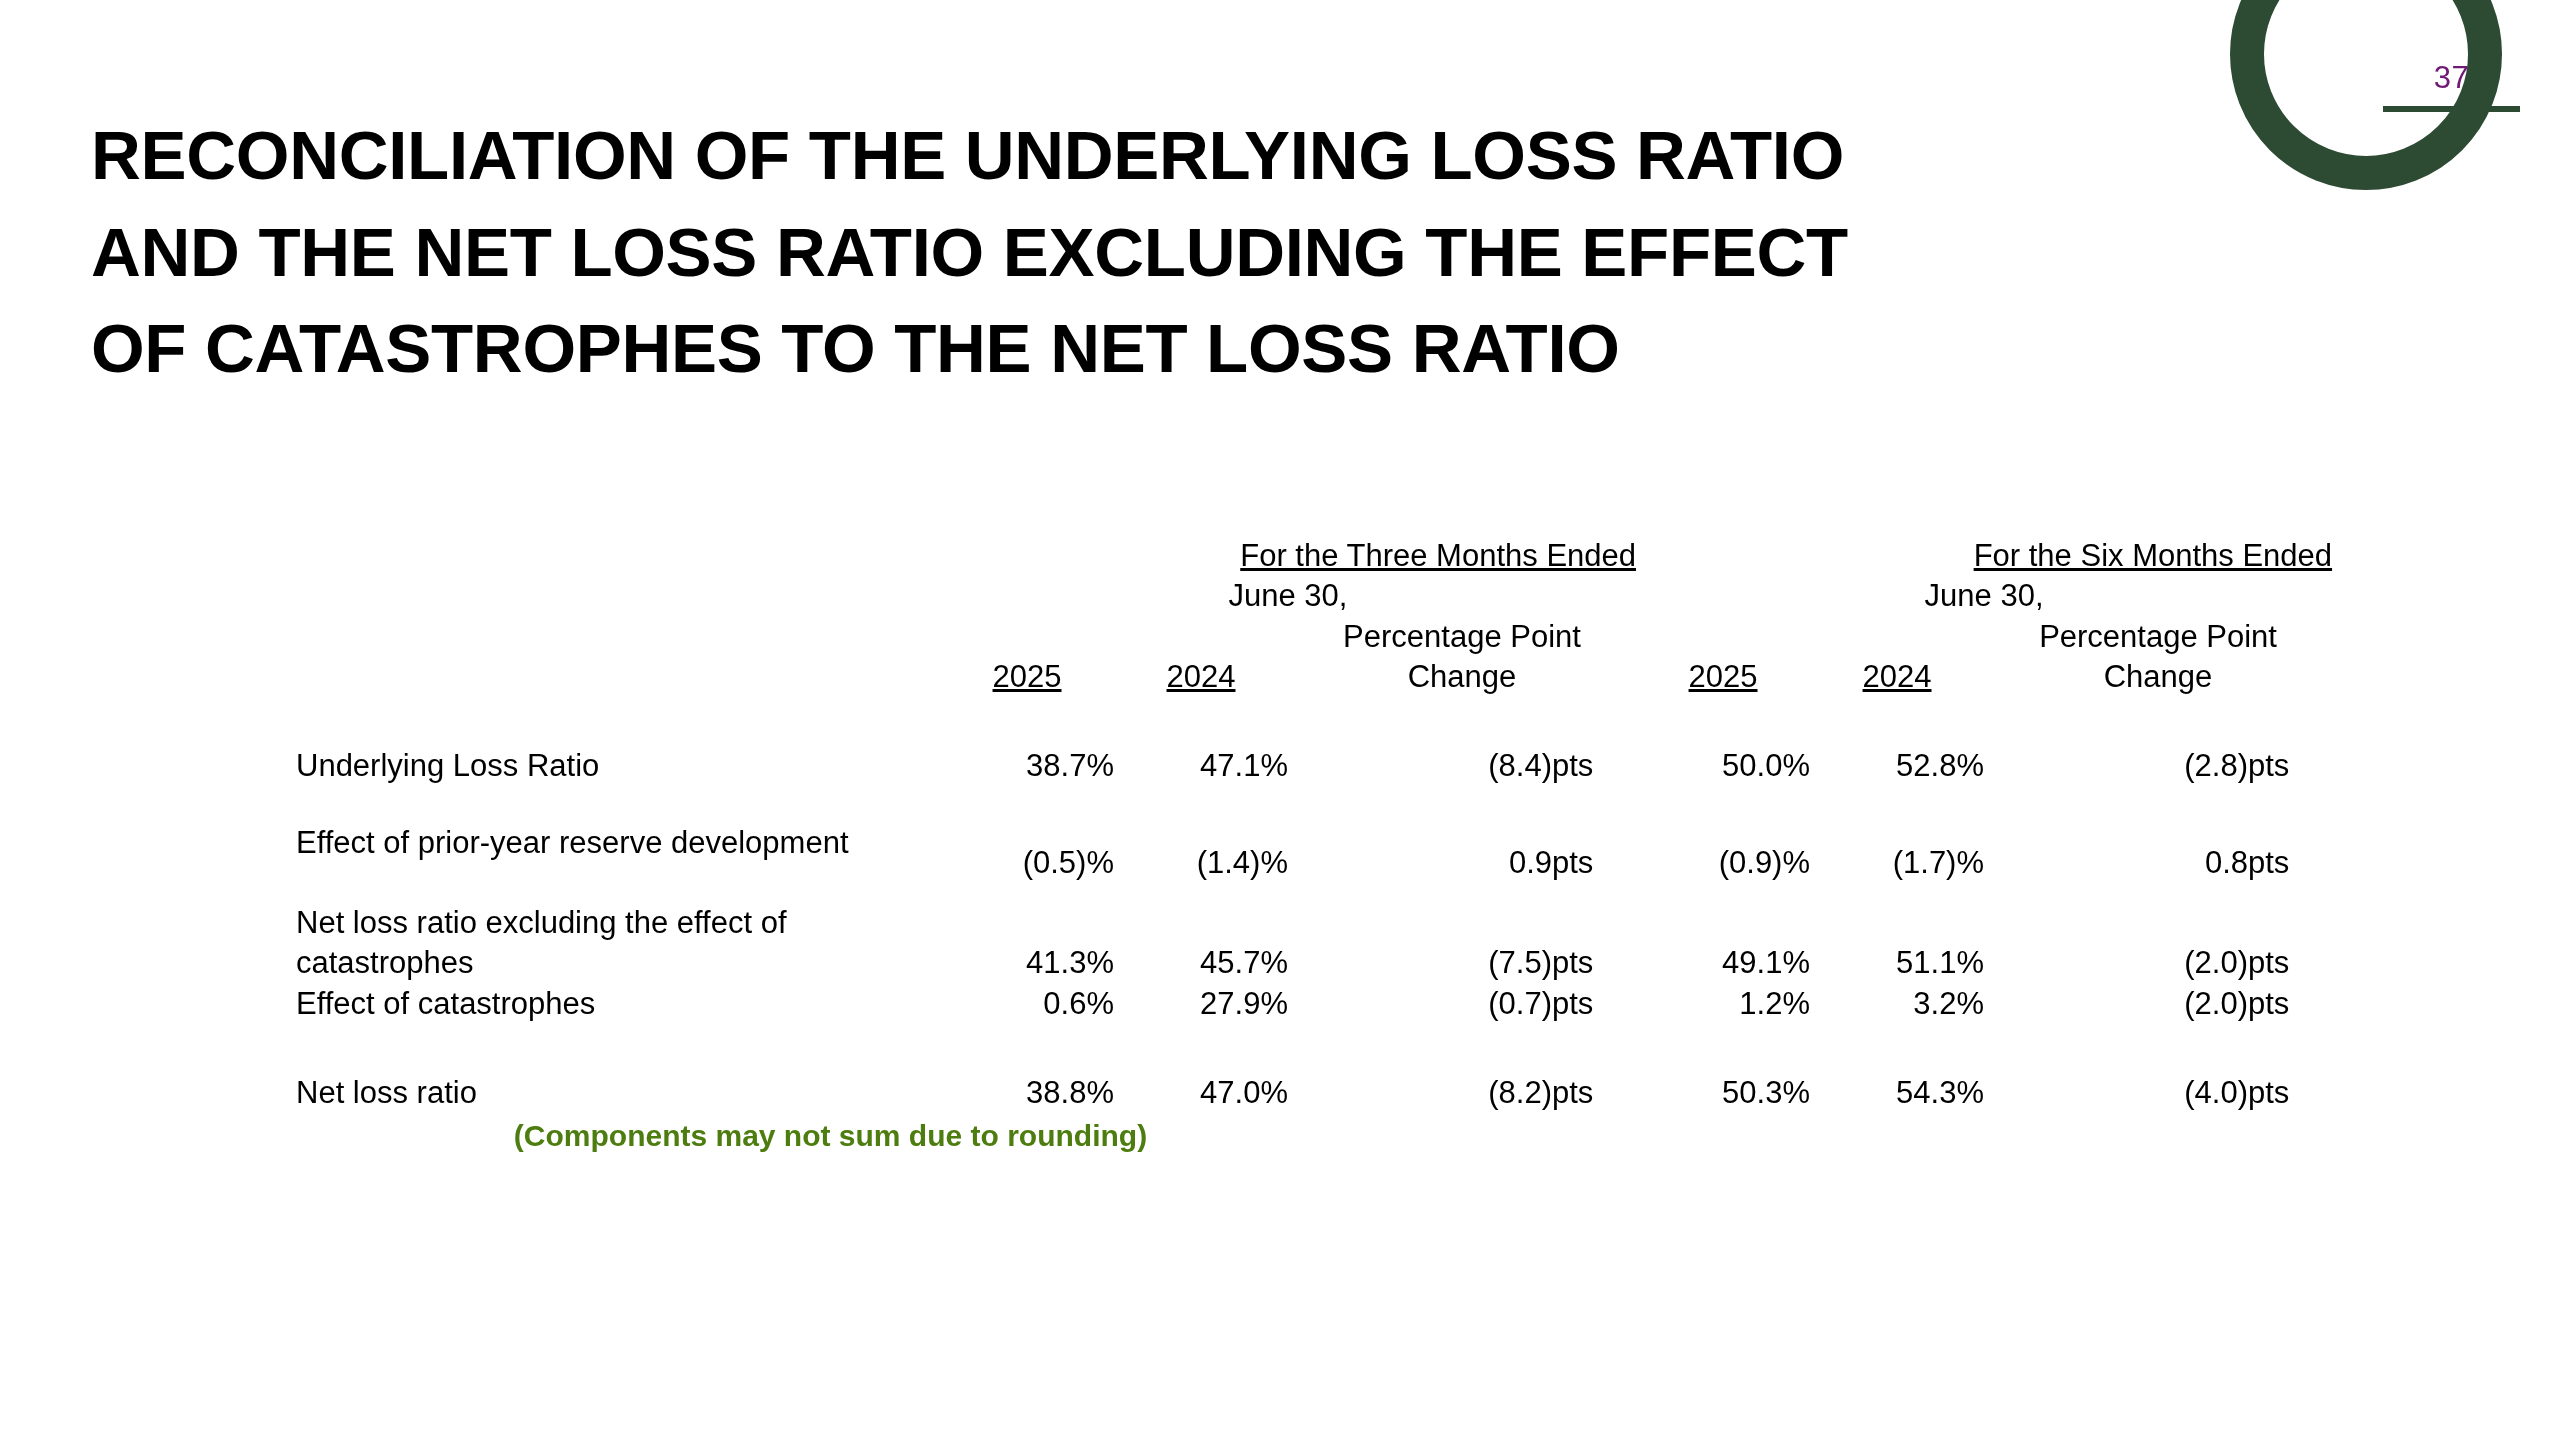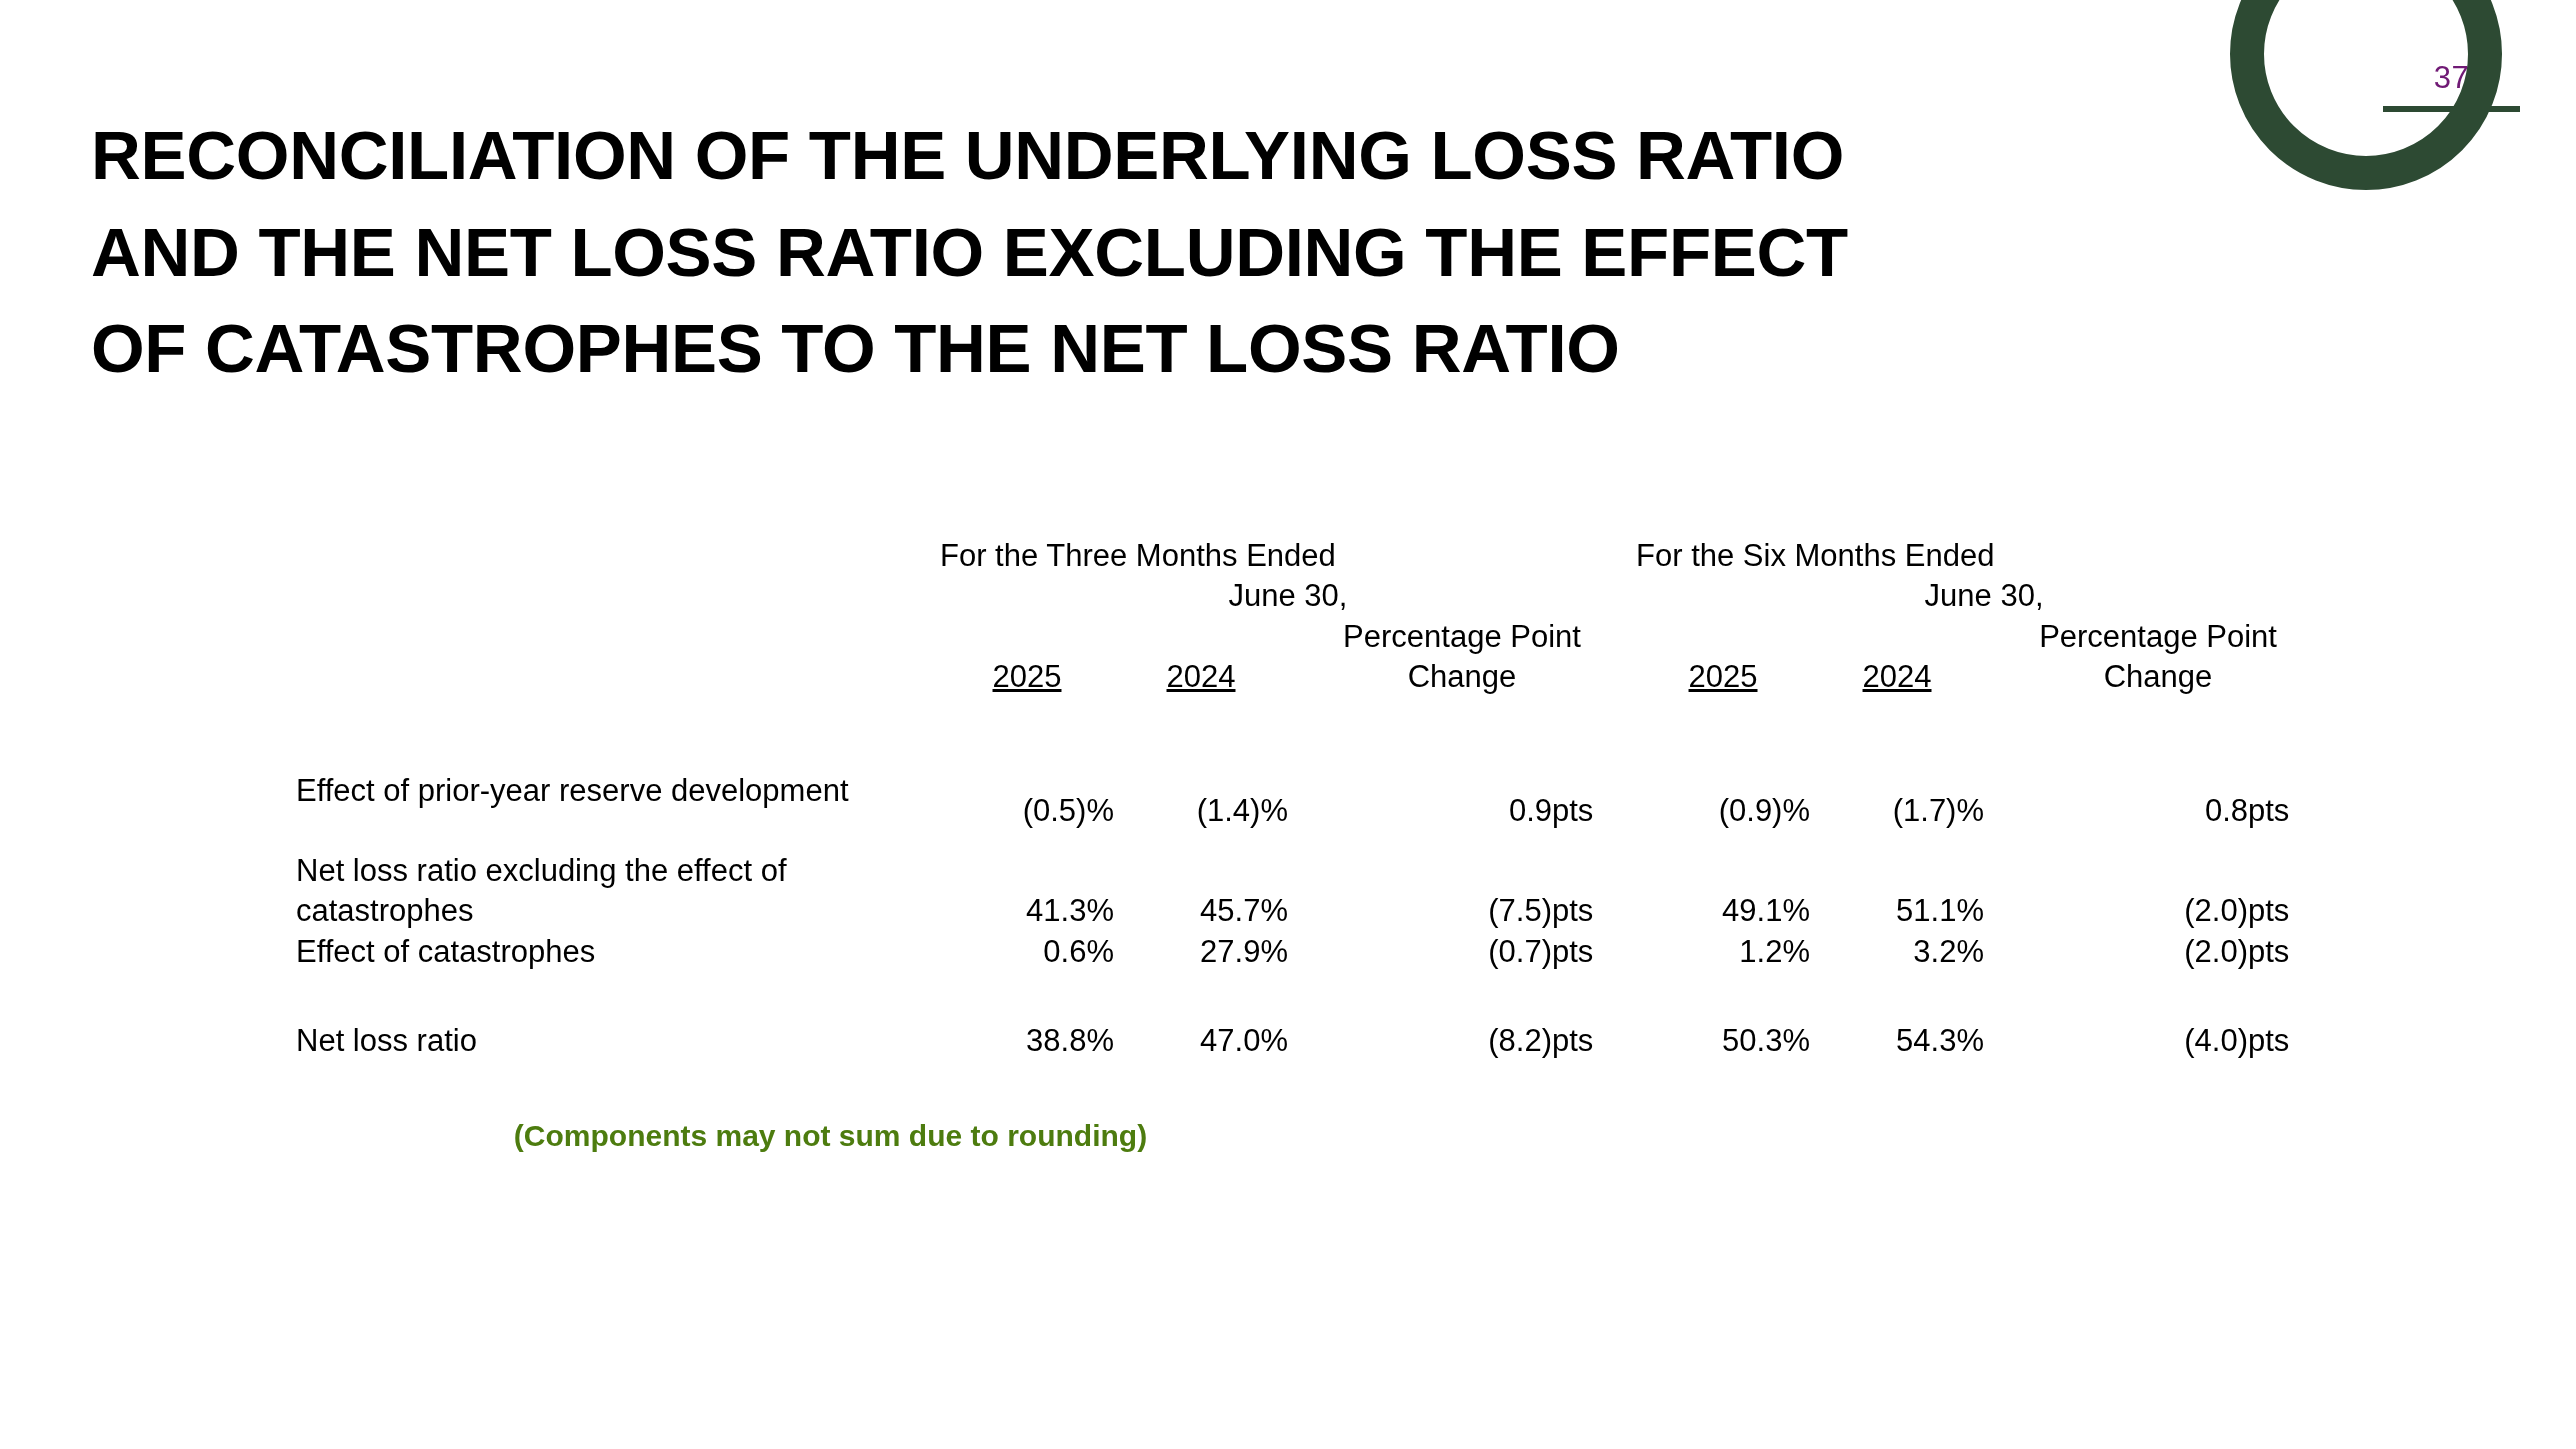--- a/index.html
+++ b/index.html
@@ -85,24 +85,25 @@
   }
 
   
   col.c-label  { width: 644px; }
   col.c-val    { width: 174px;  }
   col.c-chg    { width: 264px;  }
   col.c-pts    { width: 84px;  }
 
   
   .grp-head {
-    text-align: left;
+    text-align: right;
     font-weight: 700;
     font-size: 31px;
     padding-bottom: 0px;
+    text-decoration: underline;
   }
   .grp-sub {
     text-align: center;
     font-weight: 400;
     font-size: 31px;
   }
   .col-head {
     text-align: center;
     font-weight: 400;
     font-size: 31px;
@@ -206,20 +207,31 @@
         <div>Percentage Point</div>
         <div>Change</div>
       </td>
     </tr>
 
 
     <tr class="spacer-row">
         <td colspan="9"></td>
       </tr>
 
+    <tr class="data-row">
+      <td class="row-label">Underlying Loss Ratio</td>
+      <td class="val">38.7%</td>
+      <td class="val">47.1%</td>
+      <td class="chg">(8.4)</td>
+      <td class="pts">pts</td>
+      <td class="val">50.0%</td>
+      <td class="val">52.8%</td>
+      <td class="chg">(2.8)</td>
+      <td class="pts">pts</td>
+    </tr>
 
     <tr class="spacer-row">
         <td colspan="9"></td>
       </tr>
 
     <tr>
       <td class="row-label" style="vertical-align:top;">Effect of prior-year reserve development</td>
       <td class="val" style="vertical-align:middle;height:80px;">(0.5)%</td>
       <td class="val" style="vertical-align:middle;">(1.4)%</td>
       <td class="chg" style="vertical-align:middle;">0.9</td>

